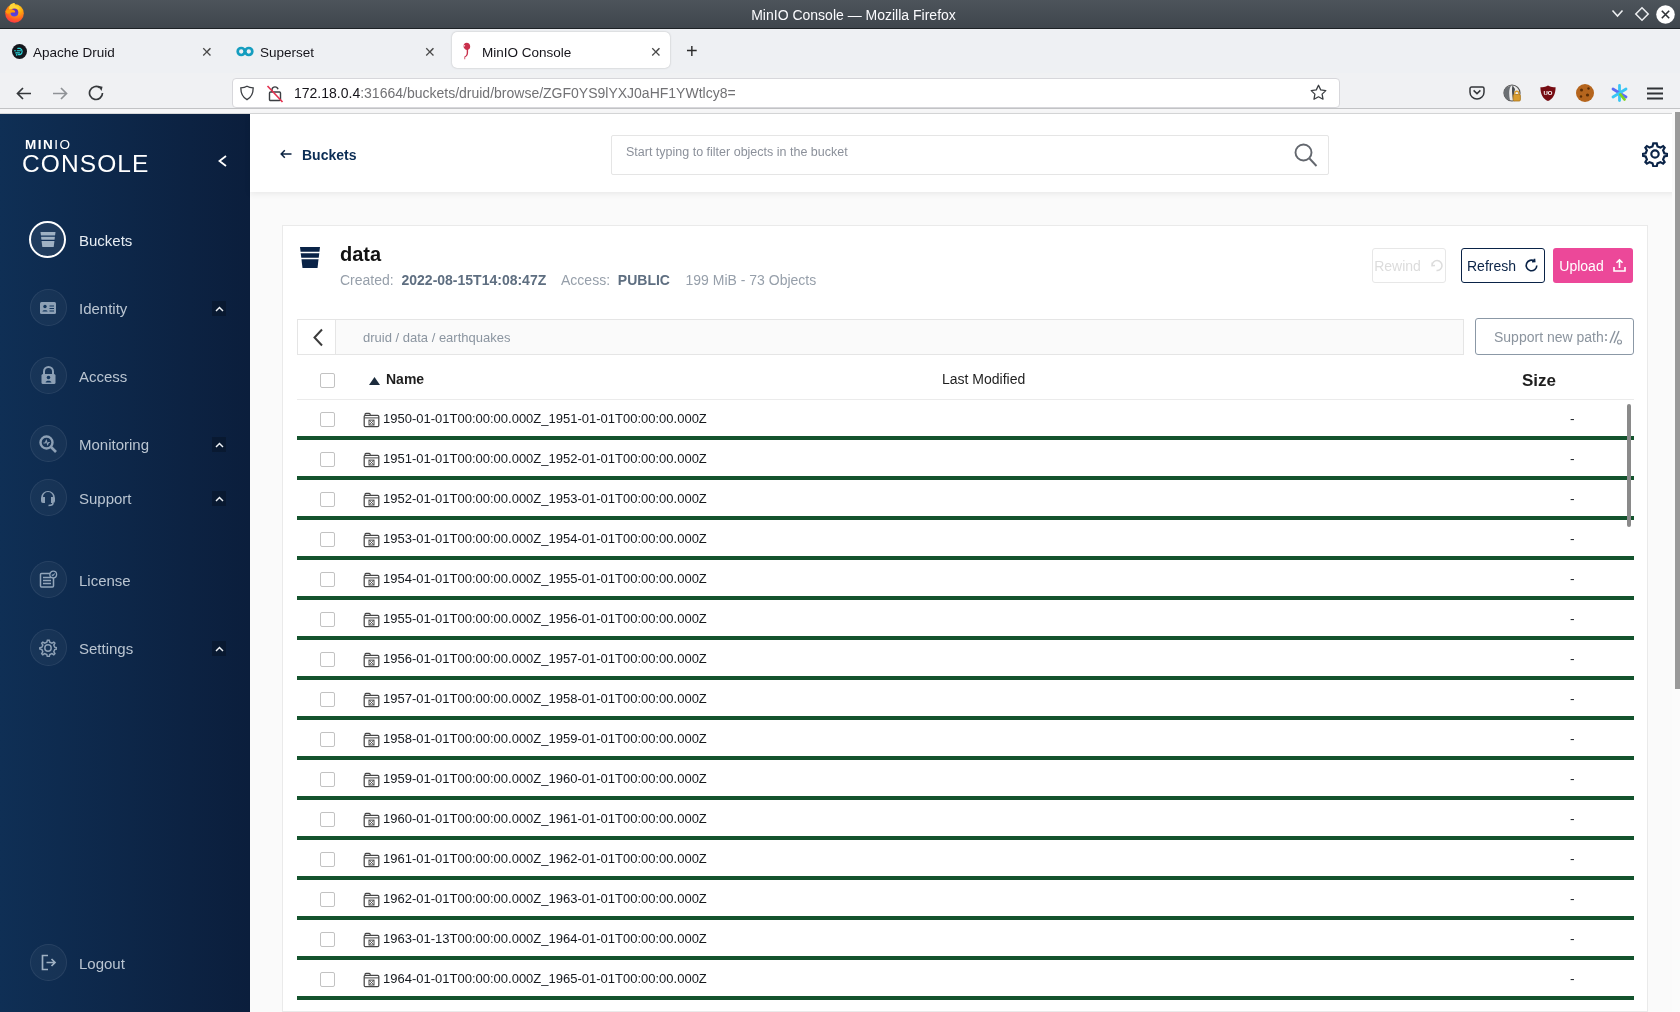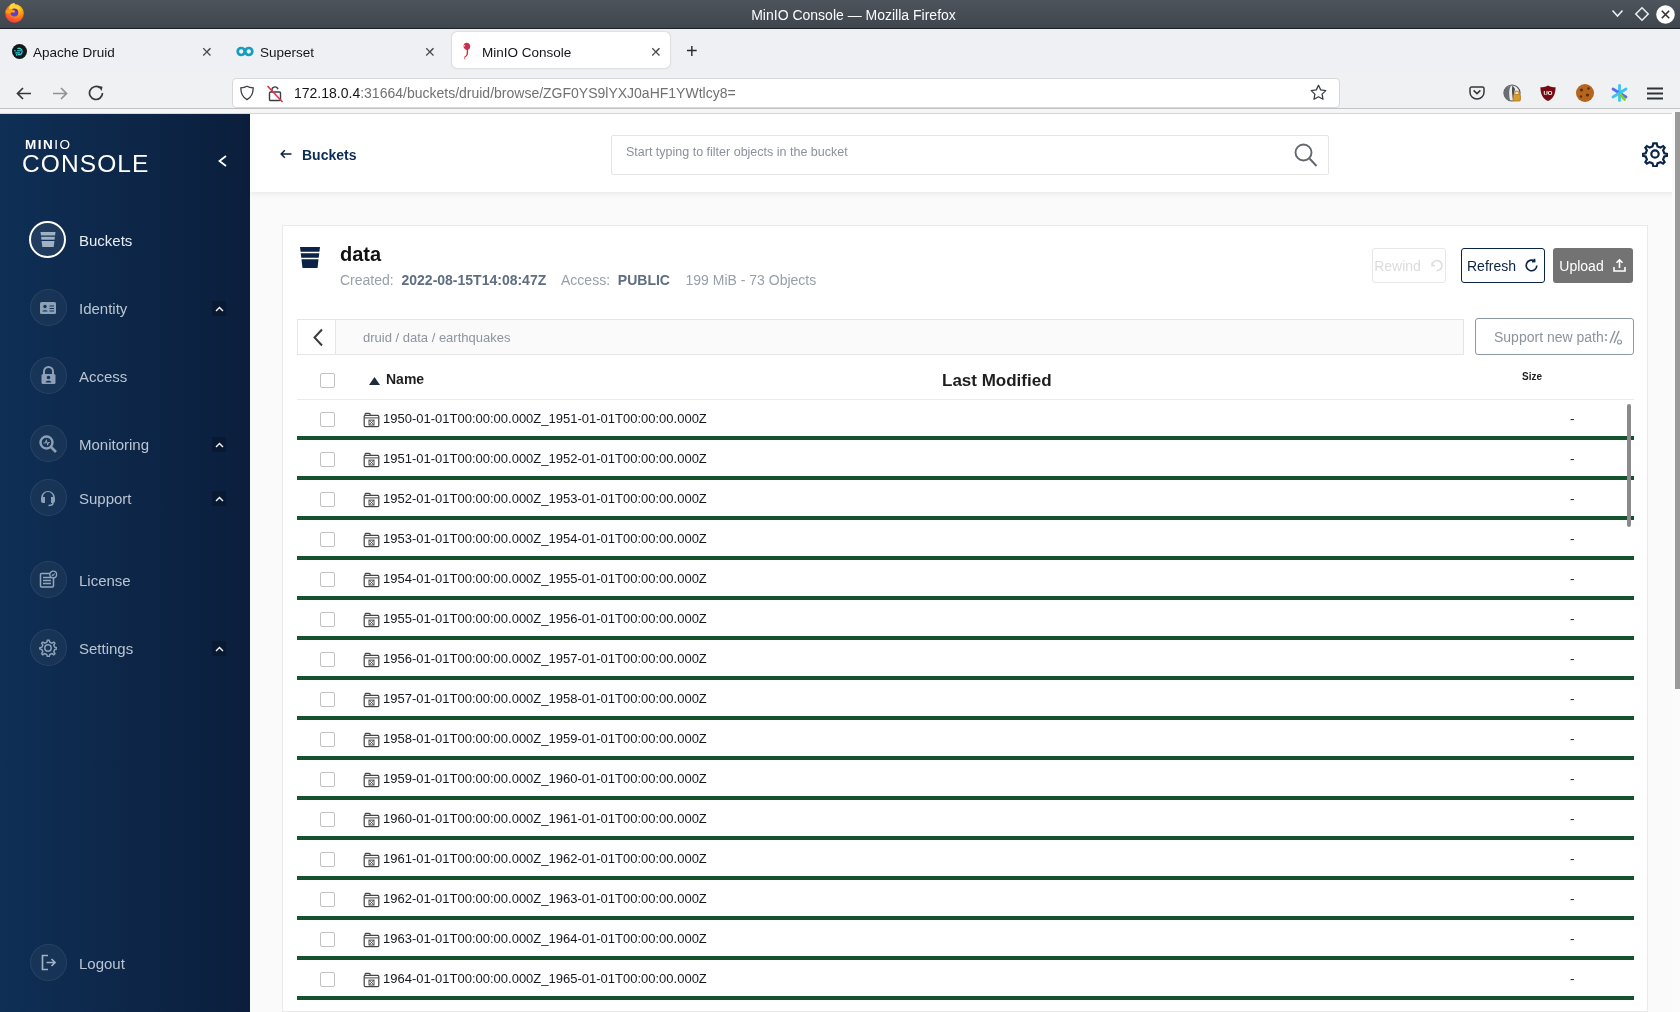--- a/index.html
+++ b/index.html
@@ -306,21 +306,21 @@
       <div class="btn" style="left:1089px;width:74px;border:1px solid #e7e7e7;color:#dcdcdc">Rewind
         <svg width="15" height="15" viewBox="0 0 15 15">
             <path d="M3 7.5 A 5 5 0 1 1 7.5 12.5 M3.2 4.5 L3 7.7 L6 7.5" stroke="#dcdcdc" stroke-width="1.5" fill="none"></path>
           </svg>
       </div>
       <div class="btn" style="left:1178px;width:84px;border:1px solid #0a2347;color:#0a2347">Refresh
         <svg width="15" height="15" viewBox="0 0 15 15">
             <path d="M12.8 7.5 A 5.3 5.3 0 1 1 10.5 3.1 M10.5 0.8 L10.7 3.5 L8 3.6" stroke="#0a2347" stroke-width="1.6" fill="none"></path>
           </svg>
       </div>
-      <div class="btn" style="left:1270px;width:80px;background:#737373;color:#fff">Upload
+      <div class="btn" style="left:1270px;width:80px;background:#ec4899;color:#fff">Upload
         <svg width="15" height="15" viewBox="0 0 15 15">
             <path d="M2 9 L2 13 L13 13 L13 9" stroke="#fff" stroke-width="1.6" fill="none"></path>
             <path d="M7.5 10 L7.5 2 M4.5 4.8 L7.5 1.8 L10.5 4.8" stroke="#fff" stroke-width="1.6" fill="none"></path>
           </svg>
       </div>
 
       <div class="abs" style="left:14px;top:93px;width:1167px;height:36px;border:1px solid #e5e5e5;background:#fafafa">
         <div class="abs" style="left:0;top:0;width:38px;height:34px;background:#fff;border-right:1px solid #e5e5e5"></div>
         <svg class="abs" style="left:14px;top:8px" width="12" height="19" viewBox="0 0 12 19">
             <path d="M10 1.5 L2.5 9.5 L10 17.5" stroke="#3c3c3c" stroke-width="2" fill="none"></path>
@@ -339,22 +339,22 @@
             <circle cx="15.5" cy="12" r="2" stroke="#8b949e" stroke-width="1.1" fill="none"></circle>
           </svg>
       </div>
 
       <div class="abs" style="left:14px;top:147px;width:1337px;height:27px;border-bottom:1px solid #ebebeb">
         <div class="rcheck" style="top:0px"></div>
         <svg class="abs" style="left:72px;top:4px" width="11" height="8" viewBox="0 0 11 8">
             <path d="M5.5 0 L11 8 L0 8 Z" fill="#1c2c3d"></path>
           </svg>
         <div class="abs" style="left:89px;top:-2px;font-size:14px;font-weight:bold;color:#1e1e1e">Name</div>
-        <div class="abs" style="left:645px;top:-2px;font-size:17px;font-weight:bold;color:#1e1e1e">Last Modified</div>
-        <div class="abs" style="left:1225px;top:-2px;font-size:10px;font-weight:bold;color:#1e1e1e">Size</div>
+        <div class="abs" style="left:645px;top:-2px;font-size:14px;font-weight:normal;color:#1e1e1e">Last Modified</div>
+        <div class="abs" style="left:1225px;top:-2px;font-size:17px;font-weight:bold;color:#1e1e1e">Size</div>
       </div>
       <div id="rows">
 <div class="row">
             <div class="rcheck"></div>
             <svg class="ricon" width="17" height="16" viewBox="0 0 17 16">
               <path d="M2 3.2 L2 2.4 A1 1 0 0 1 3 1.4 L6.2 1.4 A1 1 0 0 1 7.2 2.4 L7.2 3" stroke="#474747" stroke-width="1.15" fill="none"></path>
               <rect x="1.2" y="3.3" width="14.6" height="11.3" rx="1.2" stroke="#474747" stroke-width="1.25" fill="none"></rect>
               <path d="M1.4 5.9 L15.6 5.9" stroke="#474747" stroke-width="1"></path>
               <rect x="6" y="8.1" width="5" height="4.9" stroke="#474747" stroke-width="1" fill="none"></rect>
               <path d="M6.4 8.5 L10.6 12.6 M10.6 8.5 L6.4 12.6" stroke="#474747" stroke-width=".85"></path>
@@ -508,21 +508,21 @@
           </div>
 <div class="row">
             <div class="rcheck"></div>
             <svg class="ricon" width="17" height="16" viewBox="0 0 17 16">
               <path d="M2 3.2 L2 2.4 A1 1 0 0 1 3 1.4 L6.2 1.4 A1 1 0 0 1 7.2 2.4 L7.2 3" stroke="#474747" stroke-width="1.15" fill="none"></path>
               <rect x="1.2" y="3.3" width="14.6" height="11.3" rx="1.2" stroke="#474747" stroke-width="1.25" fill="none"></rect>
               <path d="M1.4 5.9 L15.6 5.9" stroke="#474747" stroke-width="1"></path>
               <rect x="6" y="8.1" width="5" height="4.9" stroke="#474747" stroke-width="1" fill="none"></rect>
               <path d="M6.4 8.5 L10.6 12.6 M10.6 8.5 L6.4 12.6" stroke="#474747" stroke-width=".85"></path>
             </svg>
-            <div class="rname">1963-01-01T00:00:00.000Z_1964-01-01T00:00:00.000Z</div>
+            <div class="rname">1963-01-13T00:00:00.000Z_1964-01-01T00:00:00.000Z</div>
             <div class="rdash">-</div>
           </div>
 <div class="row">
             <div class="rcheck"></div>
             <svg class="ricon" width="17" height="16" viewBox="0 0 17 16">
               <path d="M2 3.2 L2 2.4 A1 1 0 0 1 3 1.4 L6.2 1.4 A1 1 0 0 1 7.2 2.4 L7.2 3" stroke="#474747" stroke-width="1.15" fill="none"></path>
               <rect x="1.2" y="3.3" width="14.6" height="11.3" rx="1.2" stroke="#474747" stroke-width="1.25" fill="none"></rect>
               <path d="M1.4 5.9 L15.6 5.9" stroke="#474747" stroke-width="1"></path>
               <rect x="6" y="8.1" width="5" height="4.9" stroke="#474747" stroke-width="1" fill="none"></rect>
               <path d="M6.4 8.5 L10.6 12.6 M10.6 8.5 L6.4 12.6" stroke="#474747" stroke-width=".85"></path>

